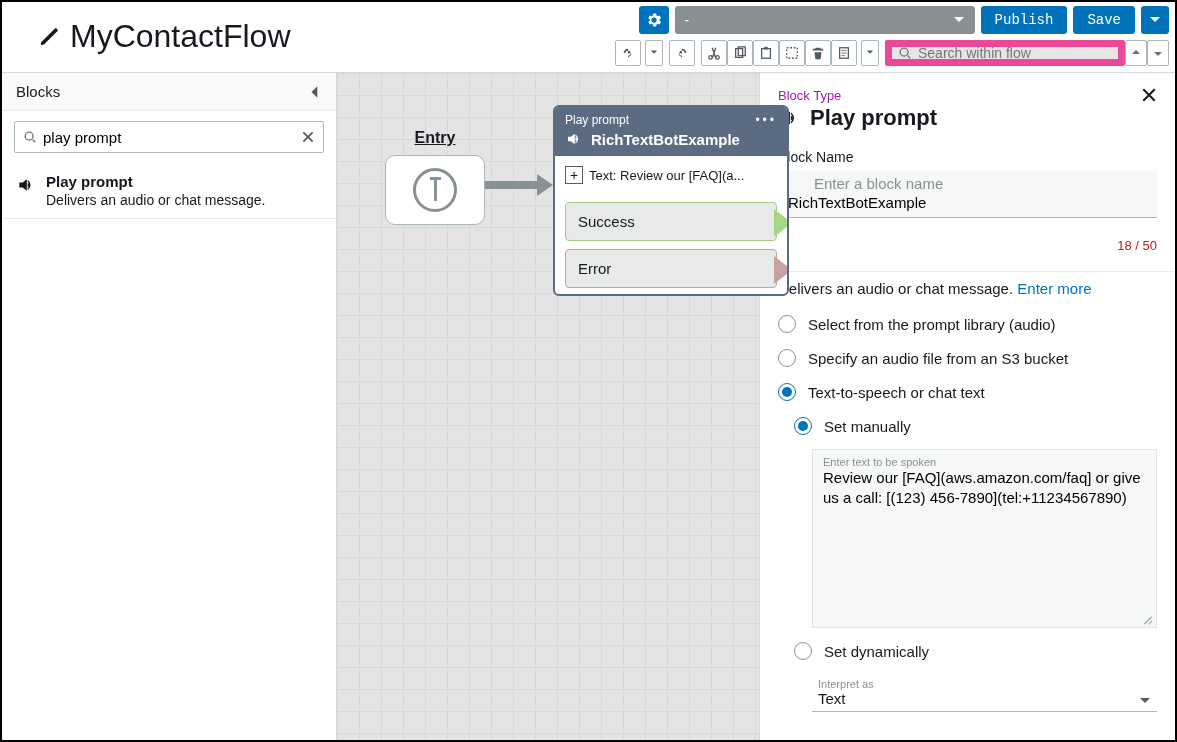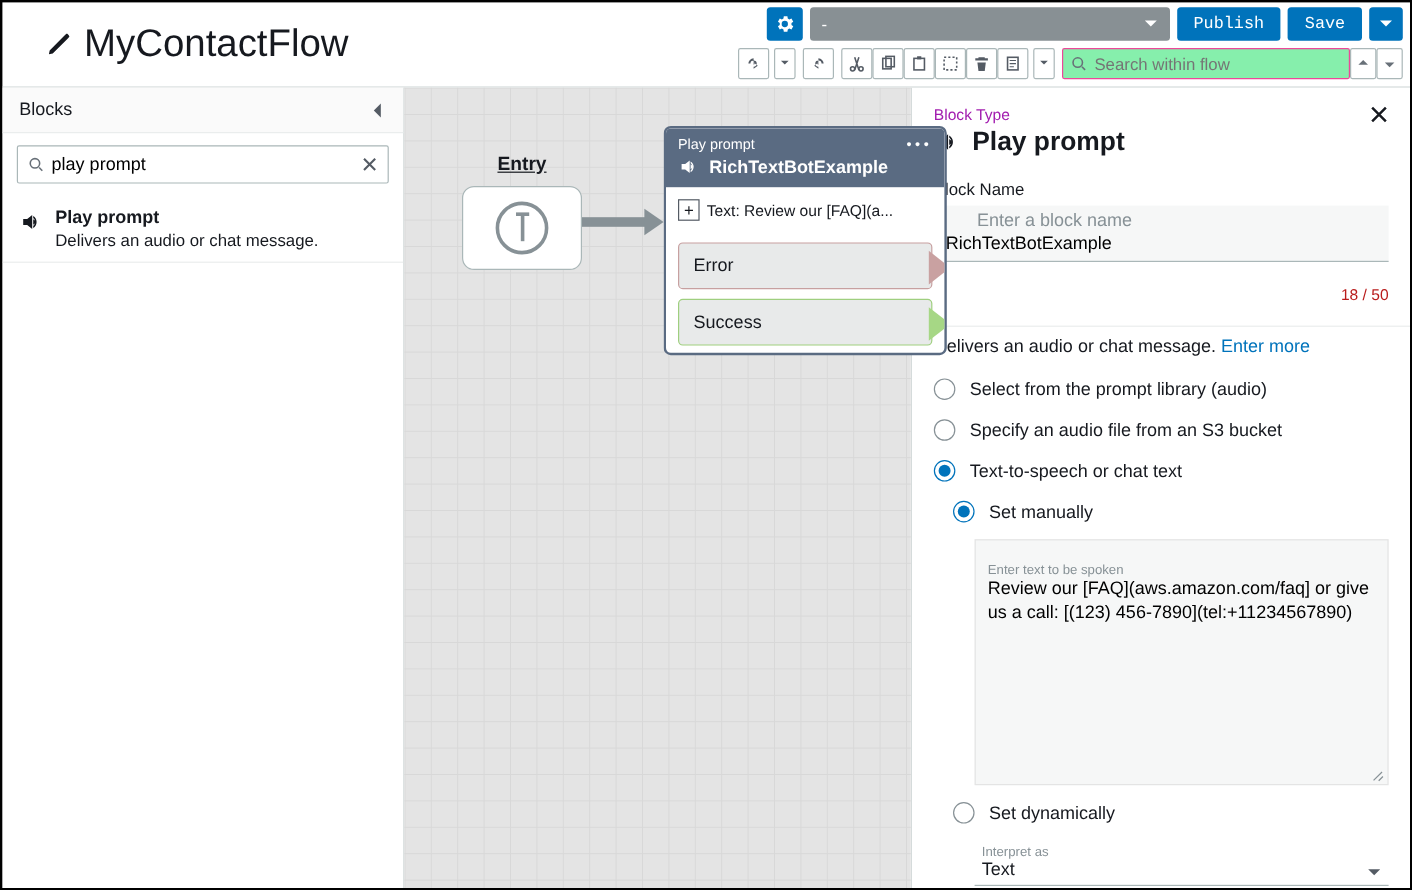--- a/index.html
+++ b/index.html
@@ -17,21 +17,21 @@
   .gear-btn { width: 30px; height: 28px; background: #0073bb; color: #fff; border-radius: 3px; display: flex; align-items: center; justify-content: center; border: none; cursor: pointer; }
   .flow-dropdown { width: 300px; height: 28px; background: #889094; color: #fff; border-radius: 3px; display: flex; align-items: center; padding: 0 10px; justify-content: space-between; cursor: pointer; }
   .btn-primary { height: 28px; background: #0073bb; color: #fff; border: none; border-radius: 3px; padding: 0 14px; font-size: 14px; cursor: pointer; font-family: Liberation Mono, monospace; }
   .btn-dropdown-arrow { width: 28px; height: 28px; background: #0073bb; color: #fff; border: none; border-radius: 3px; display: flex; align-items: center; justify-content: center; cursor: pointer; }
 
   .top-row2 { display: flex; gap: 0; padding: 2px 6px 6px 6px; justify-content: flex-end; align-items: center; }
   .tb-group { display: flex; gap: 4px; }
   .tb-btn { width: 26px; height: 26px; border: 1px solid #aab7b8; background: #fff; border-radius: 2px; display: flex; align-items: center; justify-content: center; cursor: pointer; color: #545b64; }
   .tb-btn.small-drop { width: 18px; }
   .tb-sep { width: 6px; }
-  .search-flow { display: flex; align-items: center; border: 1px solid #ec4899; border-radius: 2px; height: 26px; width: 240px; padding: 0 6px; background: #86efac; color: #687078; gap: 6px; margin-left: 6px; }
+  .search-flow { display: flex; align-items: center; border: 7px solid #ec4899; border-radius: 2px; height: 26px; width: 240px; padding: 0 6px; background: #e5e5e5; color: #687078; gap: 6px; margin-left: 6px; }
   .search-flow input { border: none; background: transparent; outline: none; flex: 1; font-size: 14px; color: #16191f; }
   .nav-arrow { width: 22px; height: 26px; border: 1px solid #aab7b8; background: #fff; border-radius: 2px; display: flex; align-items: center; justify-content: center; cursor: pointer; color: #687078; }
 
   
   .main { display: flex; flex: 1; overflow: hidden; }
 
   
   .sidebar { width: 335px; border-right: 1px solid #d5dbdb; display: flex; flex-direction: column; background: #fff; }
   .sidebar-header { display: flex; align-items: center; justify-content: space-between; padding: 10px 14px; border-bottom: 1px solid #eaeded; background: #fafafa; }
   .sidebar-header-title { font-size: 15px; font-weight: 400; }
@@ -89,21 +89,21 @@
   .rp-desc { font-size: 15px; padding: 0 18px; }
   .rp-desc a { color: #0073bb; text-decoration: none; }
 
   .radio-row { display: flex; align-items: center; gap: 12px; padding: 8px 18px; cursor: pointer; }
   .radio { width: 18px; height: 18px; border: 1.5px solid #879196; border-radius: 50%; flex-shrink: 0; display: flex; align-items: center; justify-content: center; }
   .radio.checked { border-color: #0073bb; }
   .radio.checked::after { content: ""; width: 10px; height: 10px; background: #0073bb; border-radius: 50%; }
   .radio-label { font-size: 15px; }
   .radio-sub { padding-left: 34px; }
 
-  .textarea-wrap { margin: 6px 18px 6px 52px; background: #f6f7f7; border: 1px solid #e4e4e4; padding: 19px 10px; position: relative; }
+  .textarea-wrap { margin: 6px 18px 6px 52px; background: #f6f7f7; border: 1px solid #e4e4e4; padding: 6px 10px; position: relative; }
   .ta-placeholder { font-size: 11px; color: #879196; }
   .ta-text { border: none; background: transparent; outline: none; width: 100%; font-size: 15px; resize: none; height: 150px; font-family: inherit; line-height: 1.3; }
   .ta-resize { position: absolute; right: 3px; bottom: 3px; width: 10px; height: 10px; }
   .ta-resize::before, .ta-resize::after { content:""; position:absolute; background:#879196; }
   .ta-resize::before { width:10px; height:1px; bottom:3px; right:0; transform: rotate(-45deg); }
   .ta-resize::after { width:5px; height:1px; bottom:1px; right:0; transform: rotate(-45deg); }
 
   .select-wrap { margin: 6px 18px 6px 52px; border-bottom: 1px solid #aab7b8; padding: 4px 6px 4px 6px; display: flex; justify-content: space-between; align-items: flex-end; cursor: pointer; }
   .select-label { font-size: 11px; color: #879196; }
   .select-value { font-size: 15px; }
@@ -301,26 +301,26 @@
             </span>
             <span>RichTextBotExample</span>
           </div>
         </div>
         <div class="flow-block-body">
           <div class="text-row">
             <span class="plus-box">+</span>
             <span>Text: Review our [FAQ](a...</span>
           </div>
         </div>
+        <div class="outcome success">
+          <span>Success</span>
+          <div class="outcome-arrow"></div>
+        </div>
         <div class="outcome error">
           <span>Error</span>
-          <div class="outcome-arrow"></div>
-        </div>
-        <div class="outcome success">
-          <span>Success</span>
           <div class="outcome-arrow"></div>
         </div>
       </div>
     </div>
 
     <div class="rightpanel">
       <div class="rp-header">
         <div class="rp-row1">
           <span class="rp-blocktype">Block Type</span>
           <span class="rp-close">

